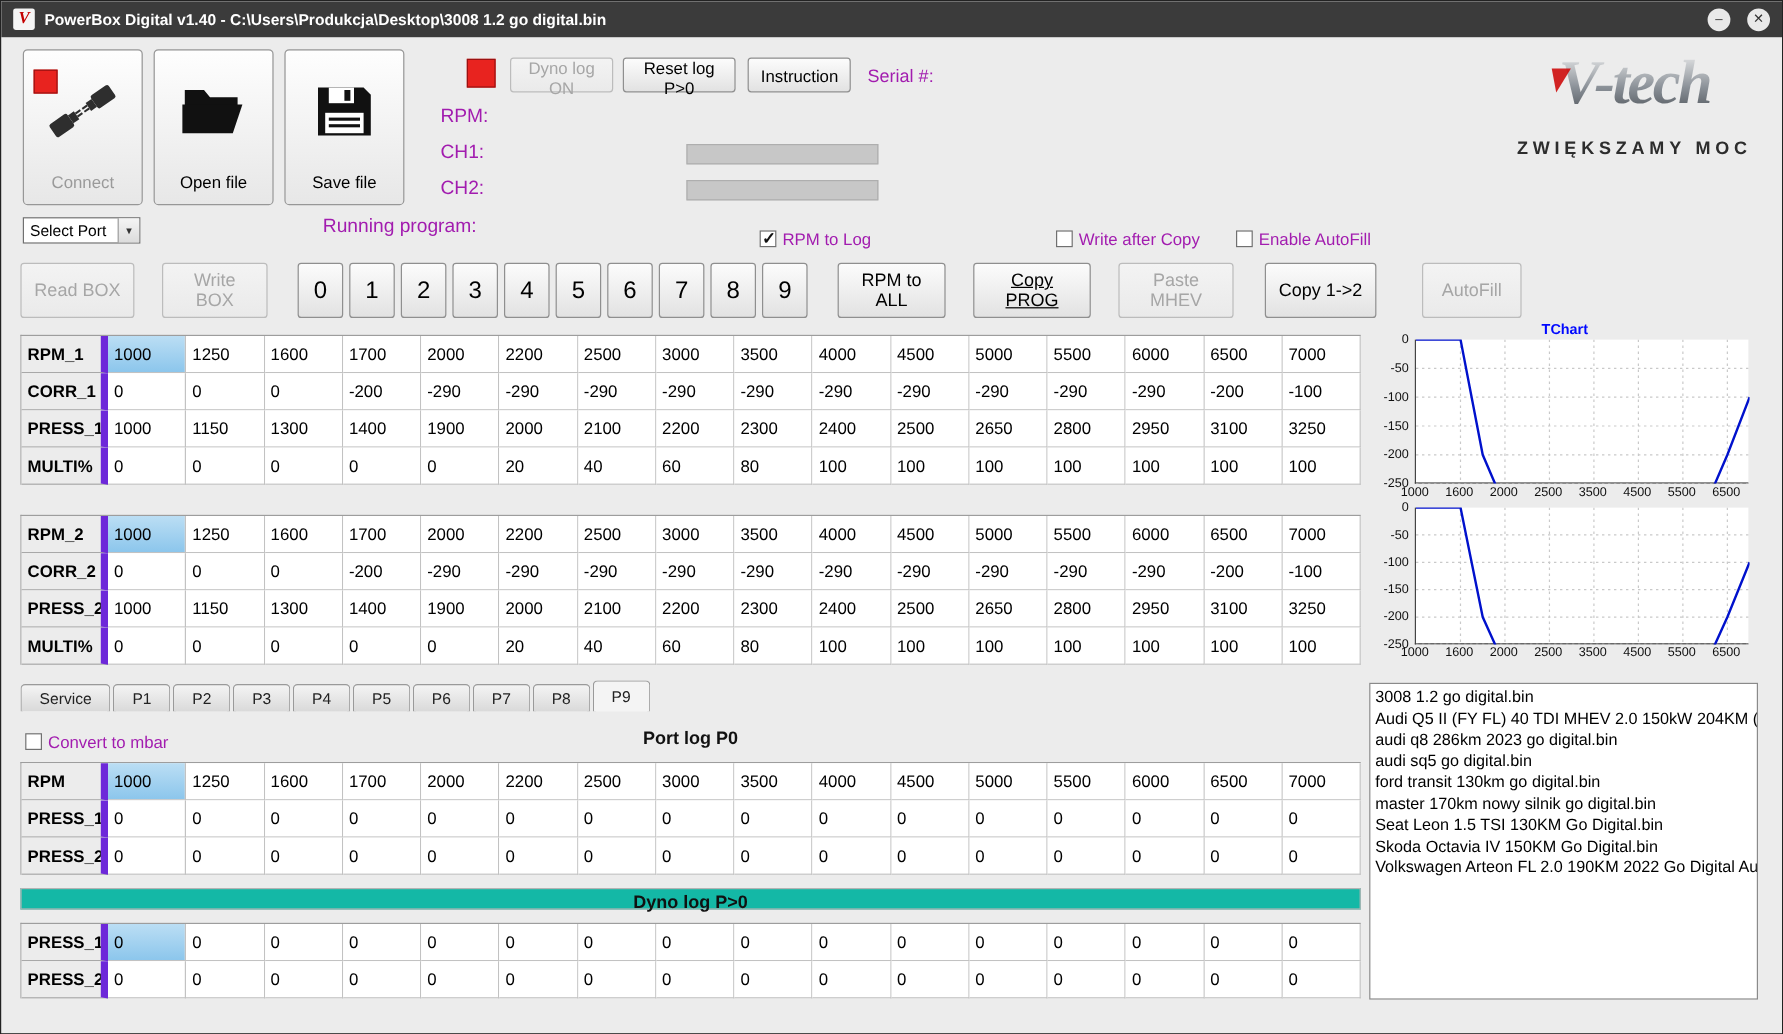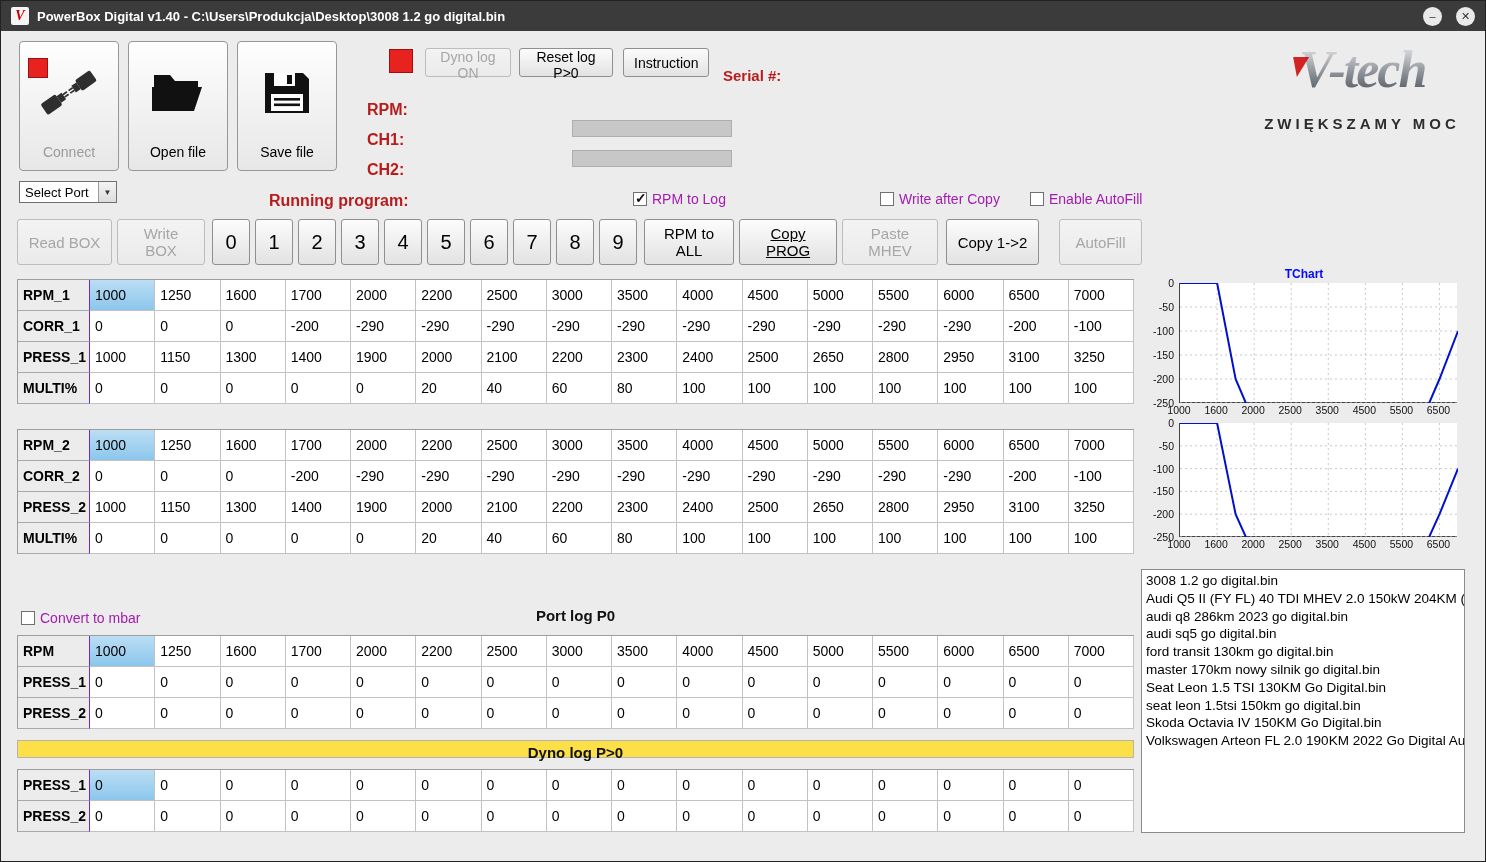--- a/index.html
+++ b/index.html
@@ -20,64 +20,64 @@
   .dim{color:#9a9a9a;}
   .status-sq{position:absolute;background:#e8231f;border:1px solid #991111;}
   .sq-connect{left:8px;top:16px;width:20px;height:20px;}
   .sq-dyno{left:388px;top:48px;width:24px;height:24px;}
 
   
   .btn{background:linear-gradient(#fcfcfc,#e2e2e2);border:1px solid #8f8f8f;border-radius:3px;font-family:inherit;font-size:14px;padding:0 10px;cursor:pointer;color:#000;}
   .btn.disabled{color:#a6a6a6;border-color:#bcbcbc;background:linear-gradient(#f3f3f3,#eaeaea);cursor:default;}
   .smallbtn{position:absolute;top:47px;height:29px;}
 
-  .lbl{position:absolute;font-weight:bold;color:#b91c1c;white-space:nowrap;margin-top:12px;}
+  .lbl{position:absolute;font-weight:normal;color:#a21caf;white-space:nowrap;}
   .lbl16{font-size:16px;}
   .lbl15{font-size:15px;}
   .progress{position:absolute;width:160px;height:17px;background:#c7c7c7;border:1px solid #aeaeae;}
 
   
   .combo{position:absolute;left:18px;top:180px;width:98px;height:22px;background:#fff;border:1px solid #707070;display:flex;align-items:center;font-size:13px;padding-left:5px;cursor:pointer;}
   .combo-btn{margin-left:auto;width:18px;height:100%;background:linear-gradient(#f4f4f4,#dcdcdc);border-left:1px solid #9a9a9a;display:flex;align-items:center;justify-content:center;font-size:8px;color:#333;}
 
   
   .checkbox{position:absolute;display:flex;align-items:center;gap:5px;font-size:14px;cursor:pointer;color:#a21caf;white-space:nowrap;}
   .cb-box{width:14px;height:14px;background:#fff;border:1px solid #707070;position:relative;flex:0 0 auto;}
   .checkbox.checked .cb-box::after{content:"✓";position:absolute;left:1px;top:-3px;font-size:14px;font-weight:bold;color:#111;}
 
   
   .brand{position:absolute;left:1260px;top:38px;width:202px;text-align:center;}
   .brand-logo{position:relative;font-family:"Liberation Serif",serif;font-style:italic;font-weight:bold;font-size:52px;line-height:1.2;letter-spacing:-2px;background:linear-gradient(#f8f8f8,#8a9097 55%,#3f444a);-webkit-background-clip:text;background-clip:text;color:transparent;}
   .logo-accent{position:absolute;left:30px;top:18px;width:0;height:0;border-left:8px solid transparent;border-right:8px solid transparent;border-top:20px solid #c00;transform:skewX(-12deg);opacity:.85;}
   .brand-slogan{margin-top:14px;font-size:15px;font-weight:bold;letter-spacing:4px;color:#2d2d2d;}
 
   
-  .action-row{position:absolute;left:16px;top:218px;height:46px;display:flex;gap:5px;align-items:stretch;}
+  .action-row{position:absolute;left:16px;top:218px;height:46px;display:flex;gap:23px;align-items:stretch;}
   .abtn{height:46px;font-size:15px;}
   .digits{display:flex;gap:5px;margin:0 2px;}
   .digit{width:38px;font-size:20px;padding:0;}
   .w95{width:95px;} .w88{width:88px;} .w90{width:90px;} .w98{width:98px;text-decoration:underline;} .w96{width:96px;} .w93{width:93px;} .w83{width:83px;}
   .ml8{margin-left:3px;} .ml20{margin-left:15px;}
 
   
   .grid{position:absolute;left:16px;width:1117px;background:#fff;border-top:1px solid #9d9d9d;border-left:1px solid #9d9d9d;}
   .trow{display:grid;grid-template-columns:72px repeat(16,1fr);height:31px;}
   .tcell{border-right:1px solid #c2c2c2;border-bottom:1px solid #c2c2c2;display:flex;align-items:center;padding-left:5px;font-size:14px;background:#fff;overflow:hidden;white-space:nowrap;}
-  .tcell.th{background:#ececec;font-weight:bold;border-right:1px solid #6d28d9;border-bottom:1px solid #a8a8a8;}
+  .tcell.th{background:#ececec;font-weight:bold;border-right:6px solid #6d28d9;border-bottom:1px solid #a8a8a8;}
   .tcell.sel{background:linear-gradient(#bbdef4,#8cc6ec);}
 
   
   .tabs{position:absolute;left:16px;top:566px;display:flex;align-items:flex-end;height:26px;}
   .tab{height:23px;padding:0 15px;background:linear-gradient(#f4f4f4,#d9d9d9);border:1px solid #9a9a9a;border-bottom:none;border-radius:4px 4px 0 0;margin-right:2px;font-size:13px;display:flex;align-items:center;cursor:pointer;color:#222;}
   .tab.active{height:26px;background:#f4f4f4;}
 
   
   .band{position:absolute;left:16px;width:1117px;text-align:center;font-weight:bold;font-size:15px;color:#111;}
   .band-p0{top:606px;}
-  .band-pgt0{top:739px;height:18px;line-height:24px;background:#fde047;border:1px solid #b4b4b4;}
+  .band-pgt0{top:739px;height:18px;line-height:24px;background:#14b8a6;border:1px solid #b4b4b4;}
 
   
   .chart{position:absolute;left:1142px;width:322px;}
   .chart-title{text-align:center;color:#0008ff;font-size:12px;height:16px;font-weight:bold;}
   .chart-body{display:flex;}
   .chart-yaxis{position:relative;width:36px;flex:0 0 36px;}
   .ytick{position:absolute;right:5px;font-size:10.5px;transform:translateY(-50%);color:#111;}
   .chart-plot{position:relative;background:#fff;border-left:1px solid #444;border-bottom:1px solid #444;}
   .chart-plot svg{display:block;}
   .chart-xaxis{position:relative;height:14px;margin-left:36px;}
@@ -353,20 +353,32 @@
         <div class="tcell">100</div>
         <div class="tcell">100</div>
         <div class="tcell">100</div>
         <div class="tcell">100</div>
         <div class="tcell">100</div>
         <div class="tcell">100</div>
         <div class="tcell">100</div>
       </div>
     </div>
 
+  <div class="tabs">
+      <div class="tab">Service</div>
+      <div class="tab">P1</div>
+      <div class="tab">P2</div>
+      <div class="tab">P3</div>
+      <div class="tab">P4</div>
+      <div class="tab">P5</div>
+      <div class="tab">P6</div>
+      <div class="tab">P7</div>
+      <div class="tab">P8</div>
+      <div class="tab active">P9</div>
+    </div>
 
   <div class="band band-p0">Port log  P0</div>
   <label class="checkbox" style="left:20px;top:609px">
     <span class="cb-box"></span>
     <span>Convert to mbar</span>
   </label>
   <div class="grid" style="top:634px">
       <div class="trow">
         <div class="tcell th">RPM</div>
         <div class="tcell sel">1000</div>
@@ -549,18 +561,17 @@
     </div>
 
   <div class="filelist">
       <div class="file-item">3008 1.2 go digital.bin</div>
       <div class="file-item">Audi Q5 II (FY FL) 40 TDI MHEV 2.0 150kW 204KM (...</div>
       <div class="file-item">audi q8 286km 2023 go digital.bin</div>
       <div class="file-item">audi sq5 go digital.bin</div>
       <div class="file-item">ford transit 130km go digital.bin</div>
       <div class="file-item">master 170km nowy silnik go digital.bin</div>
       <div class="file-item">Seat Leon 1.5 TSI 130KM Go Digital.bin</div>
-      <div class="file-item">seat leon 1.5tsi 150km go digital.bin</div>
       <div class="file-item">Skoda Octavia IV 150KM Go Digital.bin</div>
       <div class="file-item">Volkswagen Arteon FL 2.0 190KM 2022 Go Digital Au...</div>
     </div>
 
 </div>
 
 </body></html>

